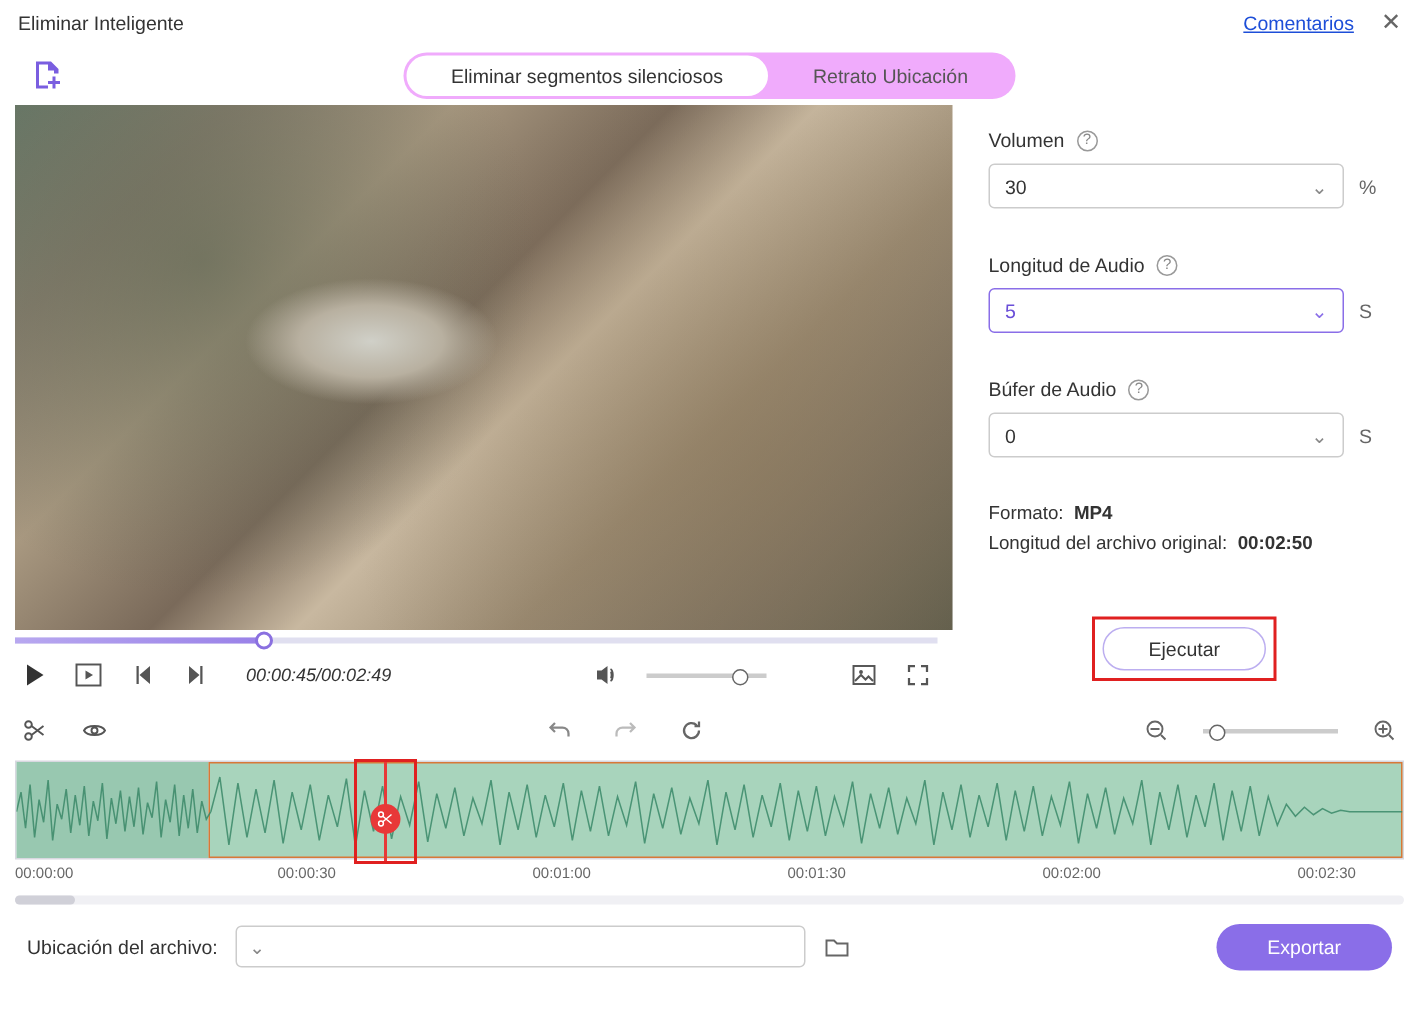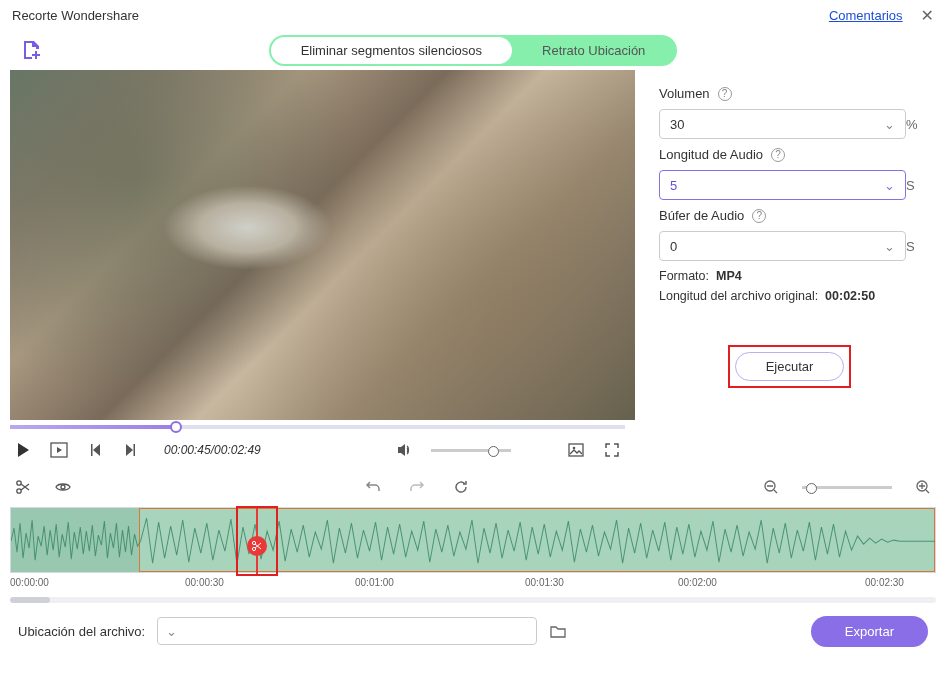--- a/index.html
+++ b/index.html
@@ -3,41 +3,41 @@
 <meta charset="utf-8">
 <style>
 * { box-sizing: border-box; margin: 0; padding: 0; font-family: -apple-system, BlinkMacSystemFont, "Segoe UI", Arial, sans-serif; }
 body { width: 946px; height: 690px; background: #fff; overflow: hidden; font-size: 13px; color: #333; }
 .titlebar { height: 30px; display: flex; align-items: center; padding: 0 12px; justify-content: space-between; }
 .titlebar .right { display: flex; align-items: center; gap: 18px; }
 .titlebar a { color: #1d4ed8; text-decoration: underline; cursor: pointer; }
 .close-x { font-size: 16px; cursor: pointer; color: #666; }
 .toolbar-row { height: 40px; display: flex; align-items: center; padding: 0 12px; }
 .logo { width: 24px; height: 24px; margin-left: 8px; }
-.tabs { margin: 0 auto; display: flex; background: #86efac; border-radius: 20px; padding: 2px; justify-content: center; }
+.tabs { margin: 0 auto; display: flex; background: #f0abfc; border-radius: 20px; padding: 2px; justify-content: center; }
 .tab { padding: 6px 30px; border-radius: 18px; cursor: pointer; font-size: 13px; color: #555; }
 .tab.active { background: #fff; color: #333; }
 .main-area { display: flex; }
 .left-col { width: 635px; }
 .video-preview { width: 625px; height: 350px; margin-left: 10px; background: linear-gradient(135deg,#6a7a6a 0%,#8a8070 15%,#a89880 30%,#7a6a5a 45%,#c8b8a0 55%,#9a8a72 70%,#7a7060 85%,#5a5a4a 100%); position: relative; overflow: hidden; }
 .video-preview::before { content:""; position:absolute; inset:0; background: radial-gradient(ellipse 120px 60px at 38% 45%, #d0d0c8 0%, #b8b0a0 40%, transparent 70%), radial-gradient(circle at 20% 30%, rgba(90,100,80,.6), transparent 40%), radial-gradient(circle at 80% 70%, rgba(140,120,90,.5), transparent 50%); }
 .seek-bar { height: 4px; background: #e0dff0; margin: 5px 10px 0 10px; position: relative; }
 .seek-fill { position: absolute; left:0; top:0; height:100%; width: 27%; background: linear-gradient(to right,#b8a8f0,#9980e8); }
 .seek-thumb { position: absolute; left: 27%; top: -4px; width: 12px; height: 12px; background:#fff; border: 2px solid #8a70e0; border-radius:50%; transform:translateX(-50%);}
 .controls { height: 42px; display: flex; align-items: center; padding: 0 14px; gap: 18px; font-style: italic; }
 .ctrl-icon { width: 18px; height: 18px; cursor: pointer; color: #444; display:flex; align-items:center; justify-content:center;}
 .time-text { font-size: 12px; color: #333; margin-left: 6px;}
 .spacer { flex: 1; }
 .vol-bar { width: 80px; height: 3px; background: #ccc; position: relative;}
 .vol-bar::after { content:""; position:absolute; right:12px; top:-3px; width:9px; height:9px; border:1px solid #666; border-radius:50%; background:#fff;}
 .right-col { flex:1; padding: 16px 26px 0 24px; }
-.field { margin-bottom: 8px; }
+.field { margin-bottom: 30px; }
 .field-label { display: flex; align-items: center; gap: 8px; margin-bottom: 8px; font-size: 13px; color: #333;}
 .help-q { width:14px; height:14px; border:1px solid #999; border-radius:50%; font-size:10px; display:inline-flex; align-items:center; justify-content:center; color:#888;}
-.select-wrap { display:flex; align-items:center; }
+.select-wrap { display:flex; align-items:center; gap:10px;}
 .select-box { flex:1; height: 30px; border:1px solid #ccc; border-radius:4px; display:flex; align-items:center; padding:0 10px; justify-content:space-between; cursor:pointer;}
 .select-box.highlighted { border:1.5px solid #8a6ee8; }
 .chev-down { color:#888;}
 .unit { color:#666; font-size:13px; width:14px;}
 .info-row { font-size: 12.5px; color:#333; margin-bottom: 6px;}
 .info-row b { font-weight: 700;}
 .run-wrap { margin-top: 42px; display:flex; justify-content:center;}
 .run-outline { border: 2px solid #e02020; padding: 5px; }
 .run-btn { border:1px solid #bcaef0; color:#333; background:#fff; border-radius:16px; padding:6px 30px; cursor:pointer; font-size:13px;}
 .timeline-toolbar { height: 32px; display:flex; align-items:center; padding:0 14px; gap: 22px;}
@@ -60,21 +60,21 @@
 .export-btn { margin-left:auto; background:#8a6ee8; color:#fff; border:none; border-radius:18px; padding:8px 34px; cursor:pointer; font-size:13px;}
 .zoom-slider { width:90px; height:3px; background:#ccc; position:relative;}
 .zoom-slider::before{content:"";position:absolute;left:4px;top:-3px;width:9px;height:9px;background:#fff;border:1px solid #666;border-radius:50%;}
 svg { display:block; }
 .wave-poly { stroke:#3a8868; stroke-width:1; fill:none; opacity:.85;}
 </style>
 </head>
 <body>
 
 <div class="titlebar">
-  <span>Recorte Wondershare</span>
+  <span>Eliminar Inteligente</span>
   <div class="right">
     <a>Comentarios</a>
     <span class="close-x">✕</span>
   </div>
 </div>
 
 <div class="toolbar-row">
   <span class="logo">
     <svg viewBox="0 0 24 24">
         <path fill="#7a5ee0" d="M4 3h10l5 5v3h-3V9h-4V5H6v14h6v2H4z"></path>
@@ -259,21 +259,21 @@
         </svg>
     </div>
   </div>
 </div>
 
 <div class="ticks">
   <span style="left:0">00:00:00</span>
   <span style="left:175px">00:00:30</span>
   <span style="left:345px">00:01:00</span>
   <span style="left:515px">00:01:30</span>
-  <span style="left:668px">00:02:00</span>
+  <span style="left:685px">00:02:00</span>
   <span style="left:855px">00:02:30</span>
 </div>
 <div class="hscroll"></div>
 
 <div class="footer">
   <span>Ubicación del archivo:</span>
   <div class="path-select">
     <span class="chev-down">⌄</span>
   </div>
   <span class="folder-ic">

